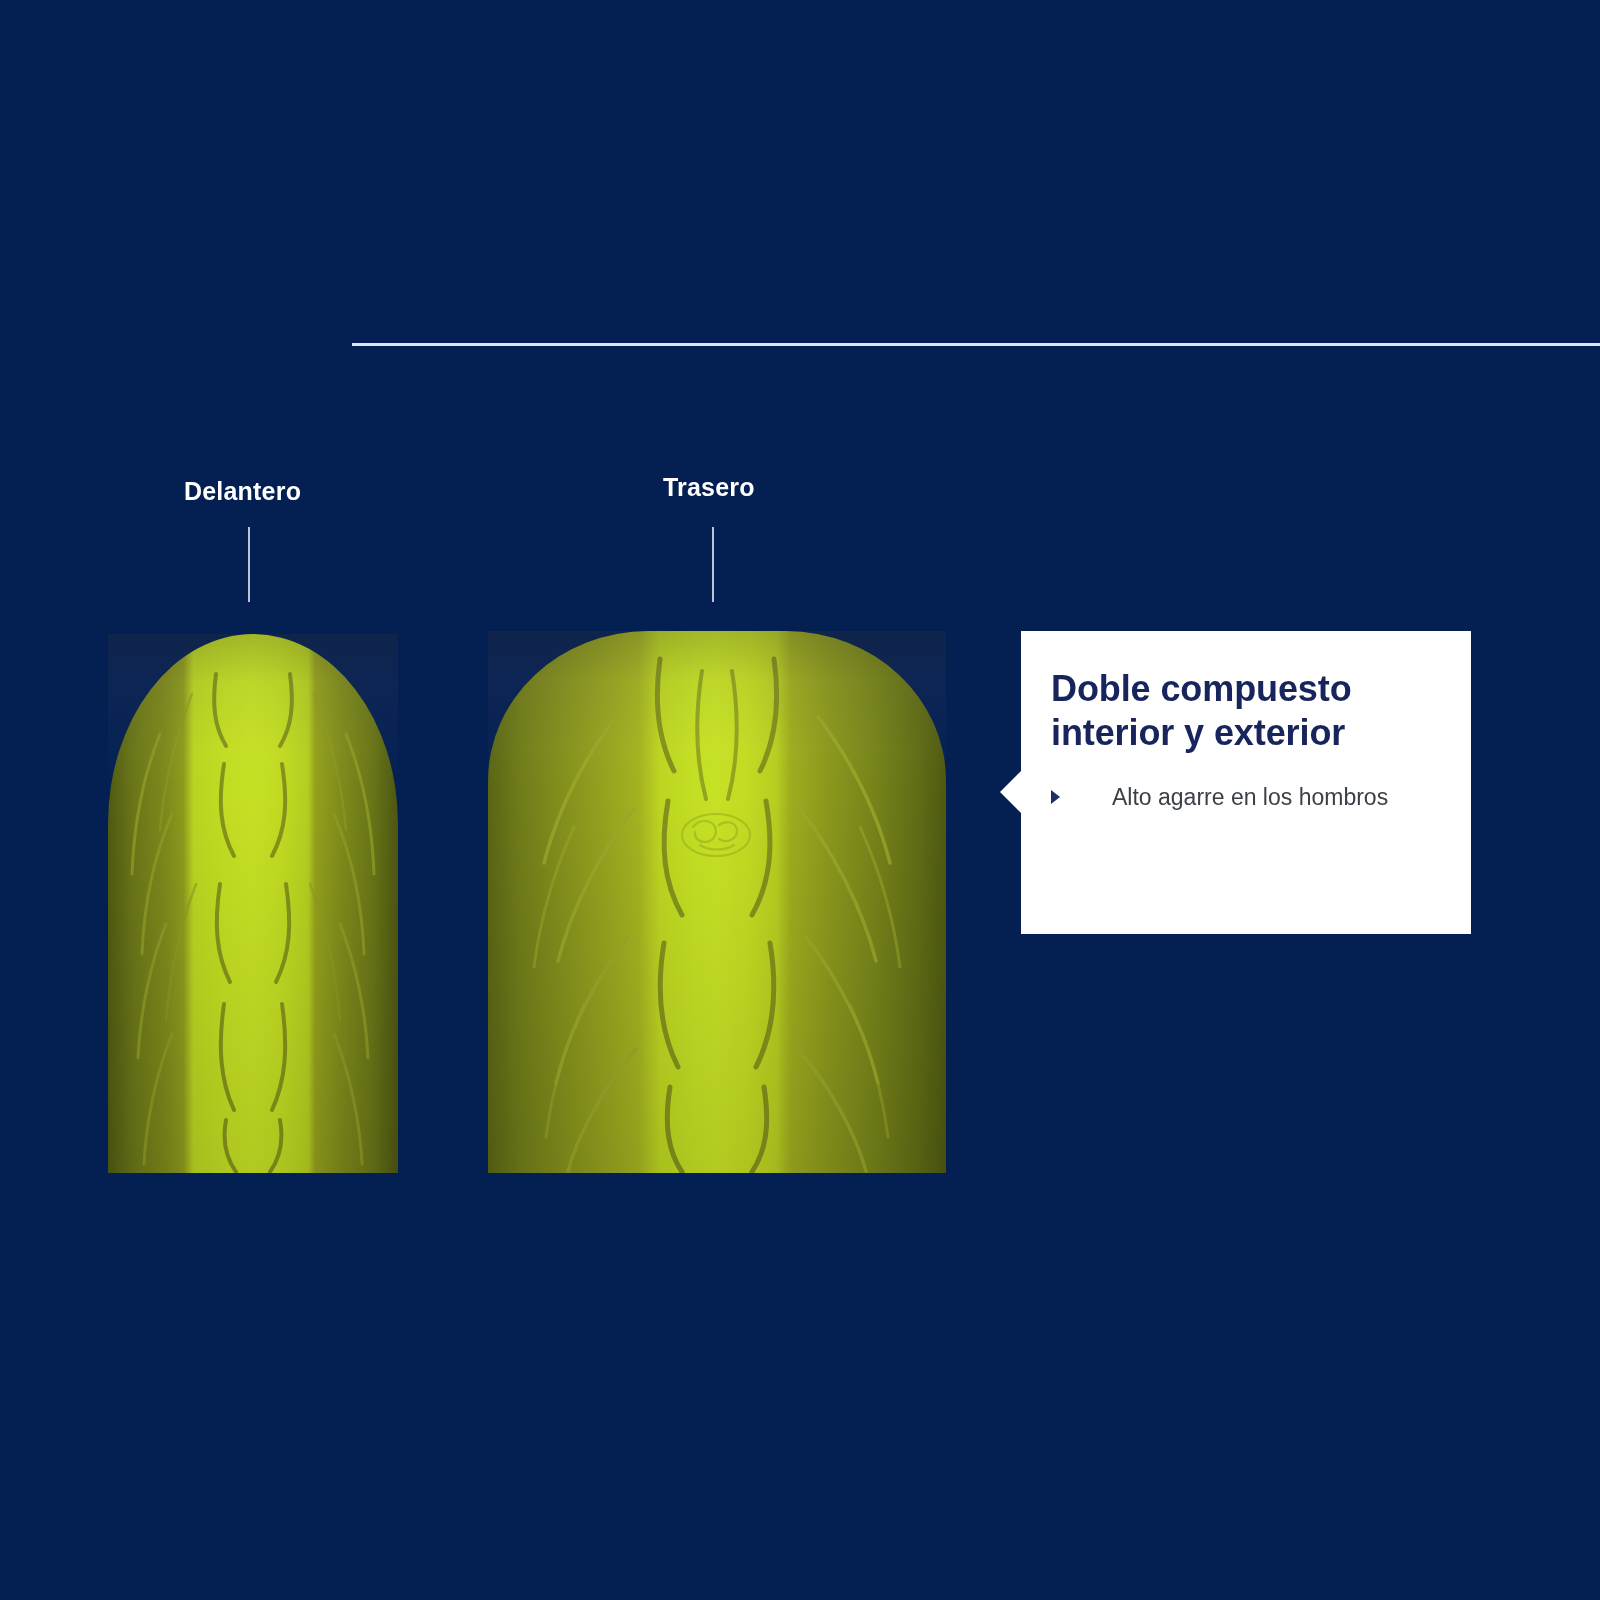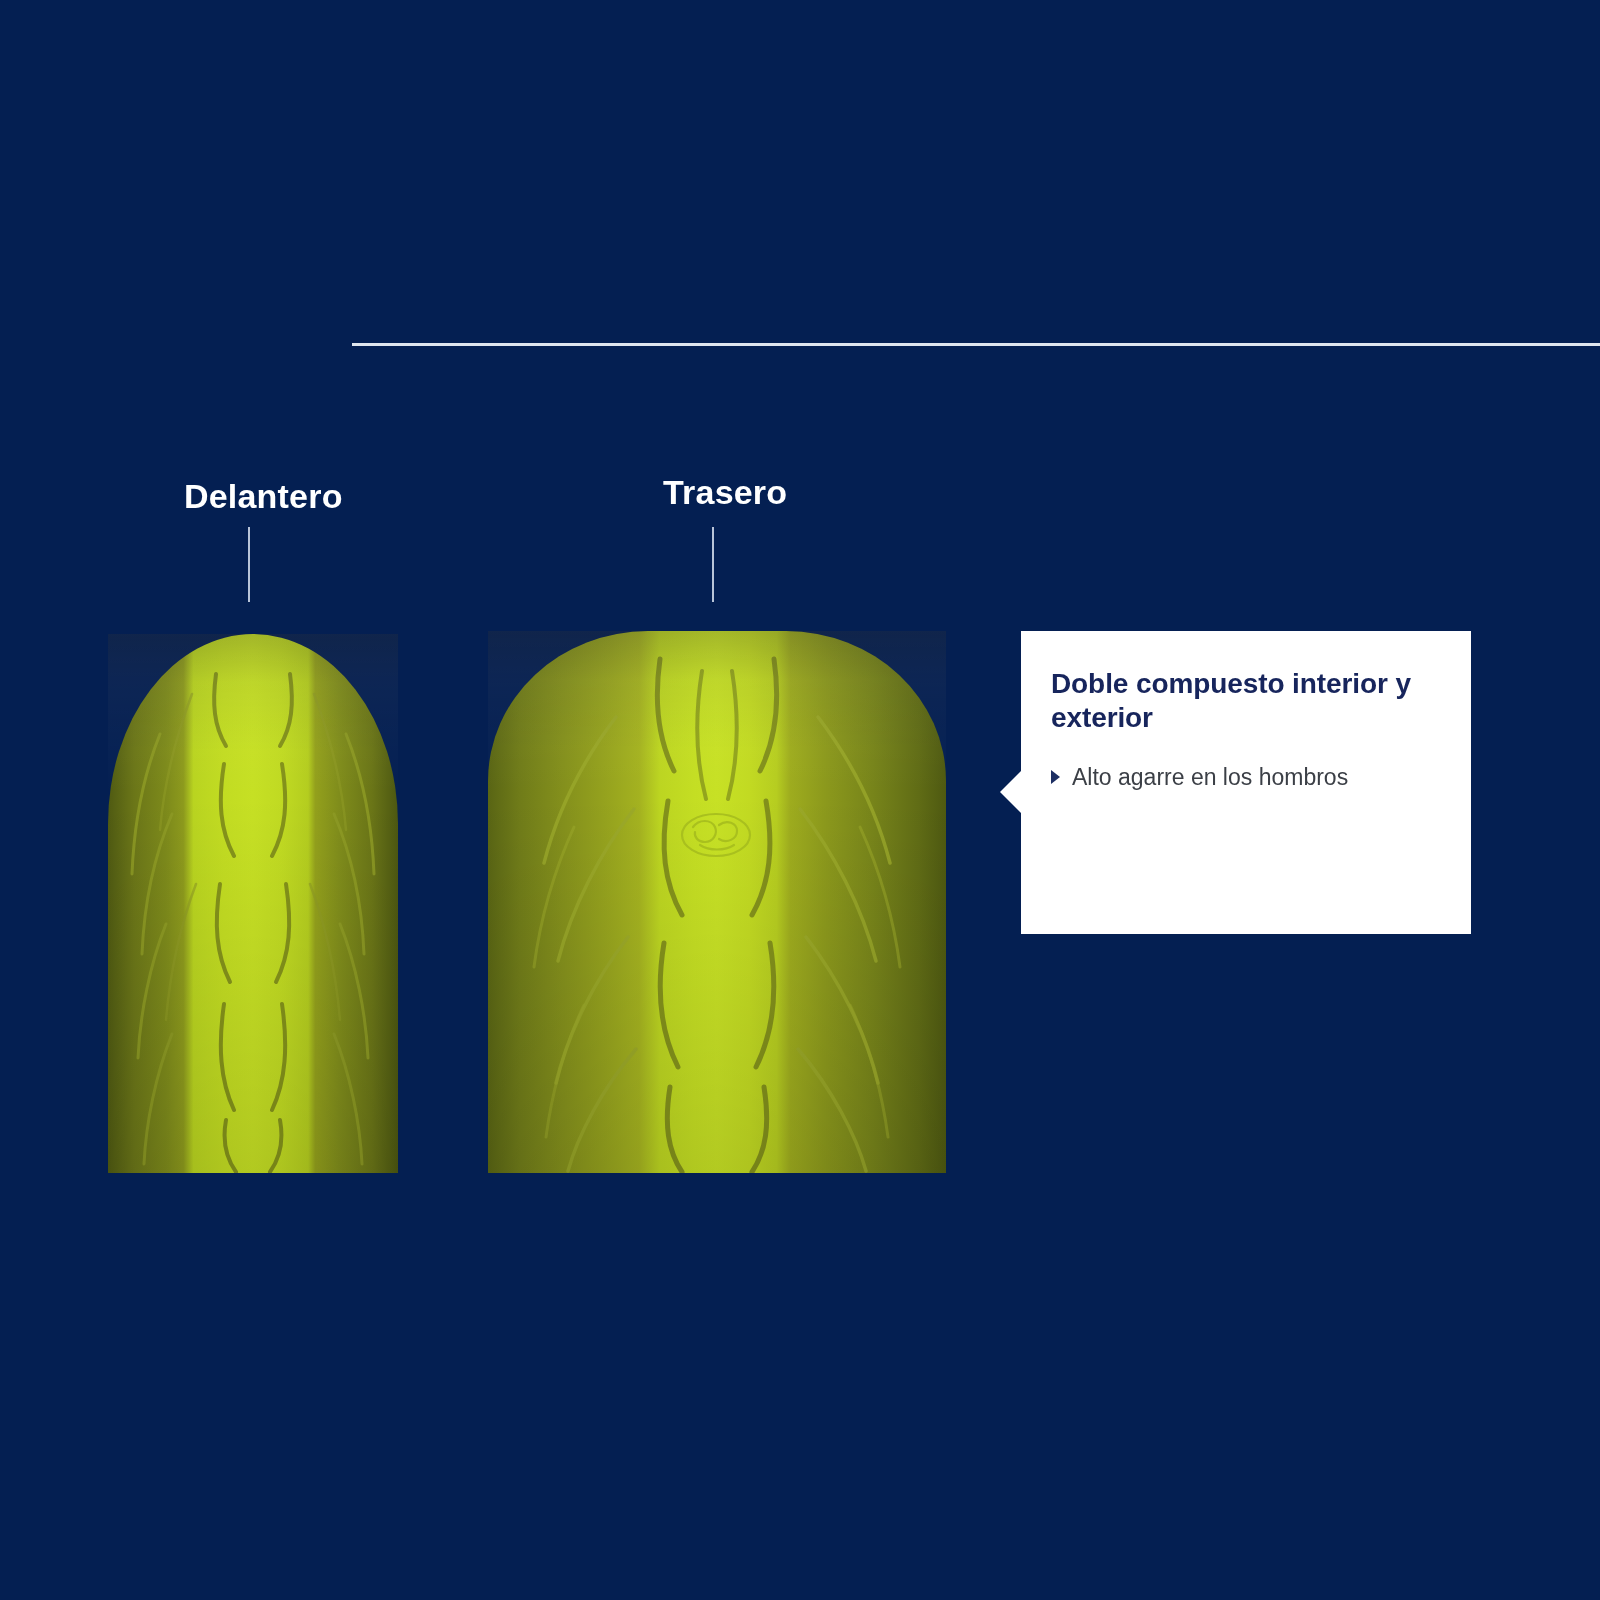--- a/index.html
+++ b/index.html
@@ -22,21 +22,21 @@
     position:absolute;
     left:352px; top:343px;
     width:1248px; height:3px;
     background:#dfe6ef;
   }
 
   
   .tire-label {
     position:absolute;
     color:#ffffff;
-    font-size:34px;
+    font-size:25px;
     font-weight:700;
     letter-spacing:0.2px;
     white-space:nowrap;
   }
   #label-front { left:184px; top:477px; }
   #label-rear  { left:663px; top:473px; }
 
   .leader {
     position:absolute;
     width:2px;
@@ -138,21 +138,21 @@
     background:#ffffff;
     padding:36px 34px 20px 30px;
   }
   #callout-pointer {
     position:absolute;
     left:1000px; top:770px;
     width:22px; height:44px;
   }
   #callout-title {
     color:#17255c;
-    font-size:28px;
+    font-size:36px;
     font-weight:700;
     line-height:1.22;
     letter-spacing:-0.1px;
   }
   #callout-list {
     margin-top:26px;
     list-style:none;
   }
   #callout-list li {
     display:flex;
@@ -164,21 +164,21 @@
     margin-bottom:3px;
   }
   .bullet-arrow {
     flex:0 0 auto;
     margin-top:9px;
     width:0; height:0;
     border-left:9px solid #1d2f63;
     border-top:7px solid transparent;
     border-bottom:7px solid transparent;
   }
-  .bullet-text { flex:1 1 auto; }
+  .bullet-text { flex:1 1 auto;margin-left:40px; }
 </style>
 </head>
 <body>
 
 <div id="stage">
 
   <div class="divider"></div>
 
   <div class="tire-label" id="label-front">Delantero</div>
   <div class="leader" id="leader-front"></div>

